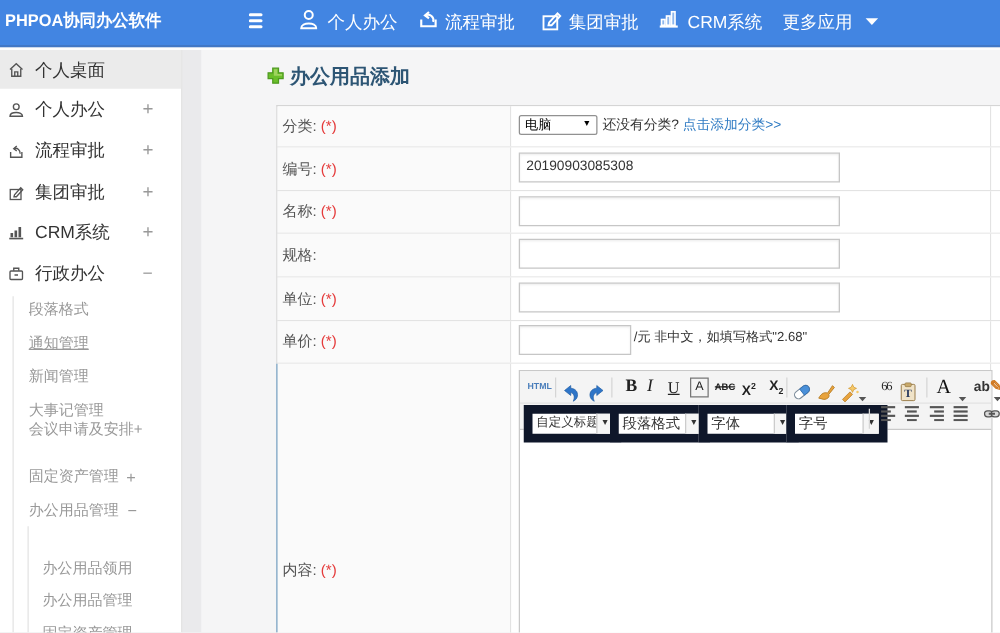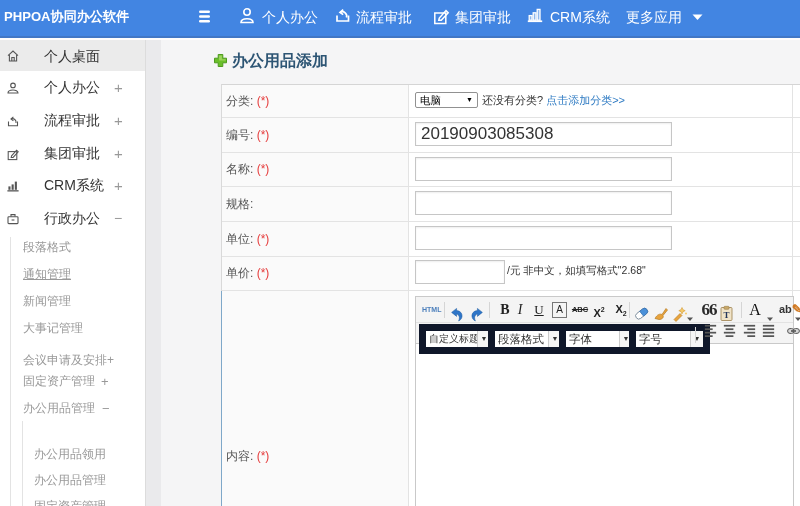--- a/index.html
+++ b/index.html
@@ -5,21 +5,21 @@
 html,body{margin:0;padding:0;}
 body{width:800px;height:506px;overflow:hidden;font-family:"Liberation Sans",sans-serif;background:#eaeaec;position:relative;}
 .abs{position:absolute;}
 
 #topbar{position:absolute;left:0;top:0;width:800px;height:38px;background:linear-gradient(to bottom,#4285e2 0,#4285e2 36px,#4177c5 36px,#4177c5 38px);}
 #logo{position:absolute;left:4px;top:0;line-height:34px;color:#fff;font-size:13.5px;font-weight:bold;transform:scaleX(0.97);transform-origin:0 50%;white-space:nowrap;}
 .nav{position:absolute;top:0;height:34px;color:#fff;font-size:14px;line-height:34px;}
 
 #side{position:absolute;left:0;top:40px;width:145px;height:466px;background:#fff;border-right:1px solid #dcdcdc;}
 .sitem{position:absolute;left:0;width:145px;height:33px;font-size:14px;color:#333;}
-.sitem .txt{position:absolute;left:44px;top:0;line-height:33px;}
+.sitem .txt{position:absolute;left:28px;top:0;line-height:33px;}
 .sitem .pm{position:absolute;left:114px;top:0;line-height:33px;font-size:15px;color:#999;font-weight:400;}
 .sitem svg{position:absolute;left:7px;top:50%;margin-top:-6px;}
 .sub{position:absolute;left:0;width:145px;font-size:12px;color:#999;}
 .sub .si{position:absolute;left:23px;white-space:nowrap;}
 .sub2 .si{left:34px;margin-top:20px;}
 #vline1{position:absolute;left:10px;top:237px;width:1px;height:269px;background:#e3e3e3;}
 #vline2{position:absolute;left:22px;top:421px;width:1px;height:85px;background:#e3e3e3;}
 
 #strip{position:absolute;left:0;top:38px;width:800px;height:2px;background:#fdfdfd;}
 #content{position:absolute;left:161px;top:40px;width:639px;height:466px;background:#f5f5f6;}
@@ -161,21 +161,21 @@
     </svg>
   <span class="txt">行政办公</span>
     <span class="pm" style="font-size:14px;">−</span>
 </div>
 
 <div class="sub" style="top:234px;">
   <div class="si" style="top:0;line-height:27px;">段落格式</div>
   <div class="si" style="top:27px;line-height:27px;text-decoration:underline;">通知管理</div>
   <div class="si" style="top:54px;line-height:27px;text-align:center;">新闻管理</div>
   <div class="si" style="top:81px;line-height:27px;">大事记管理</div>
-  <div class="si" style="top:113px;line-height:27px;">会议申请及安排+</div>
+  <div class="si" style="top:96px;line-height:27px;">会议申请及安排+</div>
   <div class="si" style="top:134px;line-height:27px;">固定资产管理</div>
   <div class="si" style="left:101px;top:134px;line-height:27px;font-size:13px;">+</div>
   <div class="si" style="top:161px;line-height:27px;">办公用品管理</div>
   <div class="si" style="left:102px;top:161px;line-height:27px;font-size:13px;">−</div>
 </div>
 <div class="sub sub2" style="top:421px;">
   <div class="si" style="top:0;line-height:26px;">办公用品领用</div>
   <div class="si" style="top:26px;line-height:26px;">办公用品管理</div>
   <div class="si" style="top:52px;line-height:26px;">固定资产管理</div>
 </div>
@@ -265,21 +265,21 @@
         <svg class="tbtn" style="left:256px;top:4px" width="16" height="16" viewBox="0 0 16 16">
             <g>
               <path d="M2 14 L8 8 L10 10 L4 16 Z" fill="#e8a33d" stroke="#b57a20" stroke-width="0.6"></path>
               <path d="M10 2 l1 2.2 2.2 1 -2.2 1 -1 2.2 -1-2.2 -2.2-1 2.2-1 Z" fill="#f5c96a" stroke="#d49a30" stroke-width="0.6"></path>
               <circle cx="14" cy="8" r="1" fill="#f5c96a"></circle>
             </g>
           </svg>
         <svg class="tbtn" style="left:270px;top:10px" width="8" height="6" viewBox="0 0 8 6">
             <path d="M1 1 L4 4.5 L7 1 Z" fill="#555"></path>
           </svg>
-        <span class="tbtn" style="left:284px;width:18px;font-family:'Liberation Serif',serif;font-size:17px;font-weight:bold;color:#2a2a2a;letter-spacing:-1px;">66</span>
+        <span class="tbtn" style="left:284px;width:18px;font-family:'Liberation Serif',serif;font-size:10px;font-weight:normal;color:#2a2a2a;letter-spacing:-1px;">66</span>
         <svg class="tbtn" style="left:303px;top:4px" width="16" height="16" viewBox="0 0 16 16">
             <rect x="2" y="2" width="11" height="13" rx="1" fill="#f0e3c8" stroke="#9a7d4a" stroke-width="0.8"></rect>
             <rect x="5" y="0.8" width="5" height="3" rx="0.8" fill="#c9a96a" stroke="#9a7d4a" stroke-width="0.6"></rect>
             <text x="7.5" y="12" font-size="9" font-weight="bold" fill="#23355a" text-anchor="middle" font-family="Liberation Serif,serif">T</text>
           </svg>
         <span class="tsep" style="left:325px;"></span>
         <span class="tbtn" style="left:332px;width:14px;font-family:'Liberation Serif',serif;font-size:16px;color:#111;">A</span>
         <svg class="tbtn" style="left:350px;top:10px" width="8" height="6" viewBox="0 0 8 6">
             <path d="M1 1 L4 4.5 L7 1 Z" fill="#555"></path>
           </svg>
@@ -349,20 +349,20 @@
   </div>
 </div>
 
 <div class="abs" style="left:415px;top:92px;width:61px;height:14px;border:1px solid #919191;border-radius:2px;background:#fff;">
   <span class="abs" style="left:4px;top:0;font-size:10.5px;line-height:14px;color:#000;">电脑</span>
   <span class="abs" style="right:4px;top:0;font-size:7px;line-height:14px;color:#000;">▼</span>
 </div>
 <div class="abs" style="left:482px;top:92px;font-size:11px;line-height:16px;color:#333;">还没有分类?&nbsp;<a style="color:#2f7bc3;text-decoration:none;">点击添加分类&gt;&gt;</a></div>
 
 <div class="inp" style="left:415px;top:122px;width:255px;height:22px;">
-    <span class="abs" style="left:5px;top:0;font-size:17px;line-height:21px;color:#333;">20190903085308</span>
+    <span class="abs" style="left:5px;top:0;font-size:11px;line-height:21px;color:#333;">20190903085308</span>
   </div>
 <div class="inp" style="left:415px;top:157px;width:255px;height:22px;"></div>
 <div class="inp" style="left:415px;top:191px;width:255px;height:22px;"></div>
 <div class="inp" style="left:415px;top:226px;width:255px;height:22px;"></div>
 <div class="inp" style="left:415px;top:260px;width:88px;height:22px;"></div>
 <div class="abs" style="left:221px;top:291px;width:1px;height:215px;background:#7fa8c9;"></div>
 <div class="abs" style="left:507px;top:259px;font-size:10.5px;line-height:23px;color:#333;">/元 非中文，如填写格式"2.68"</div>
 
 </body></html>

